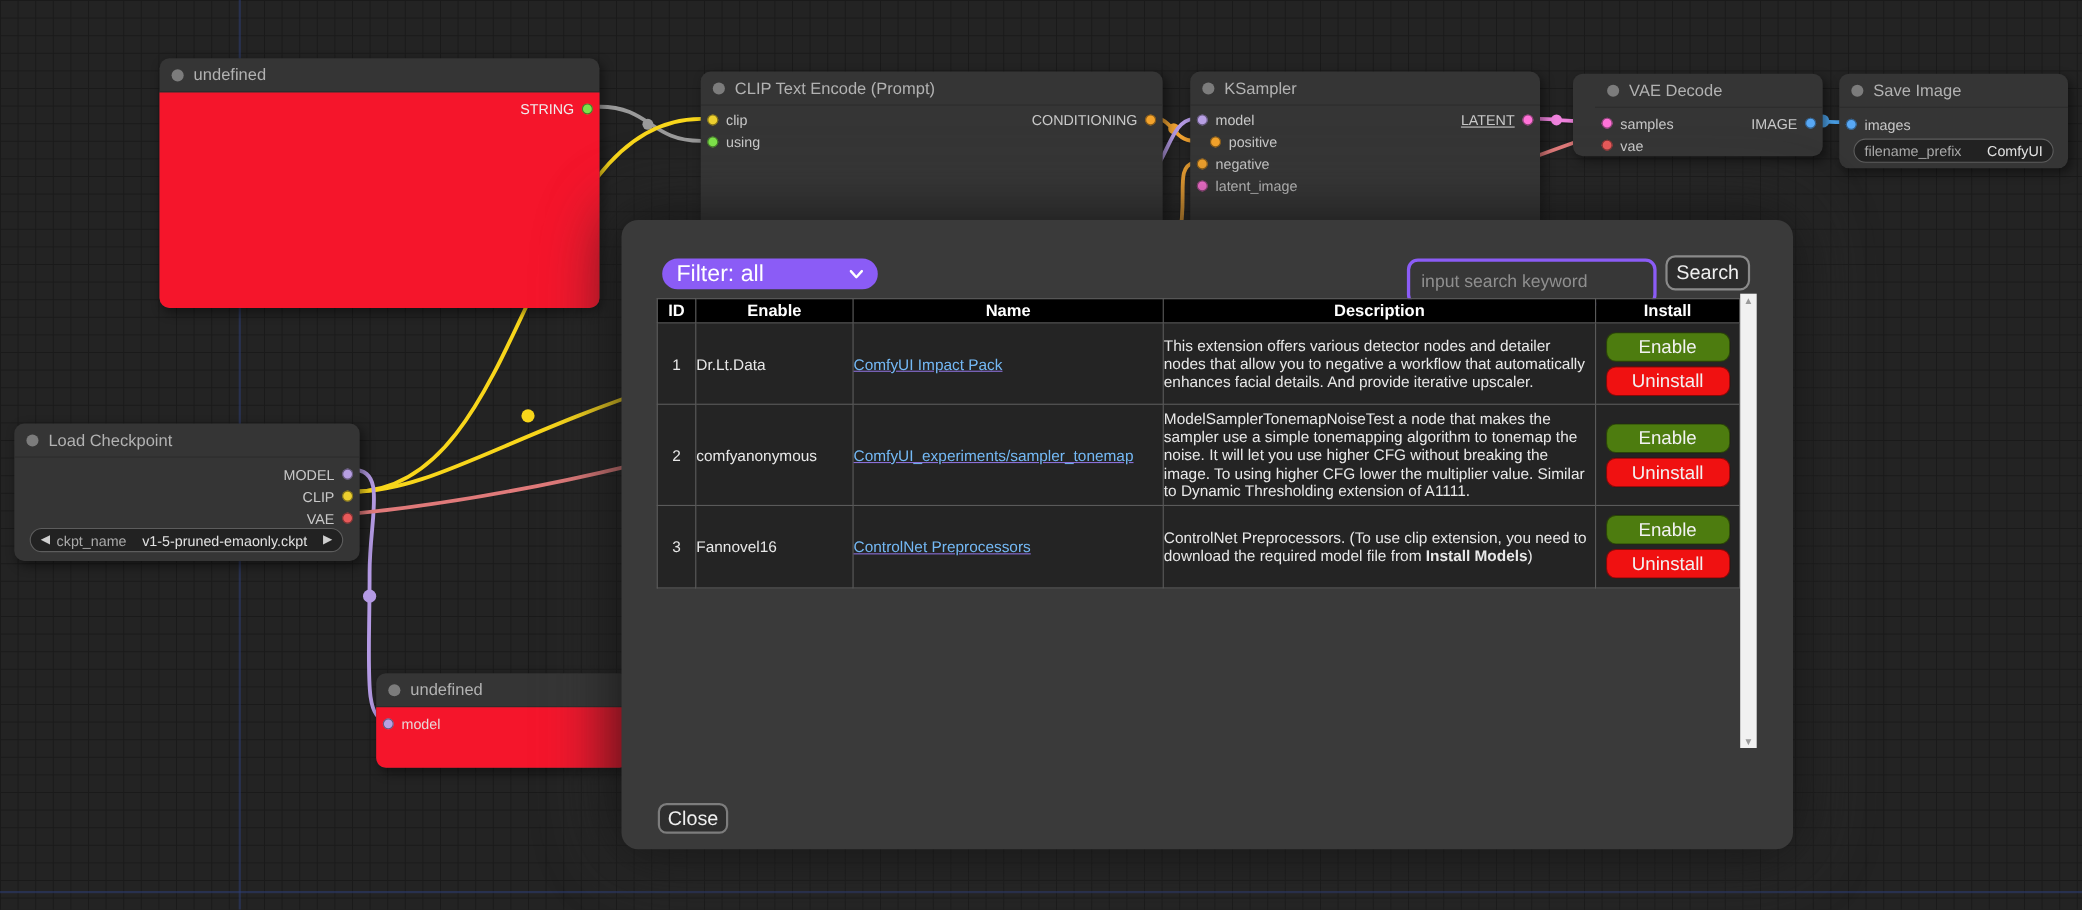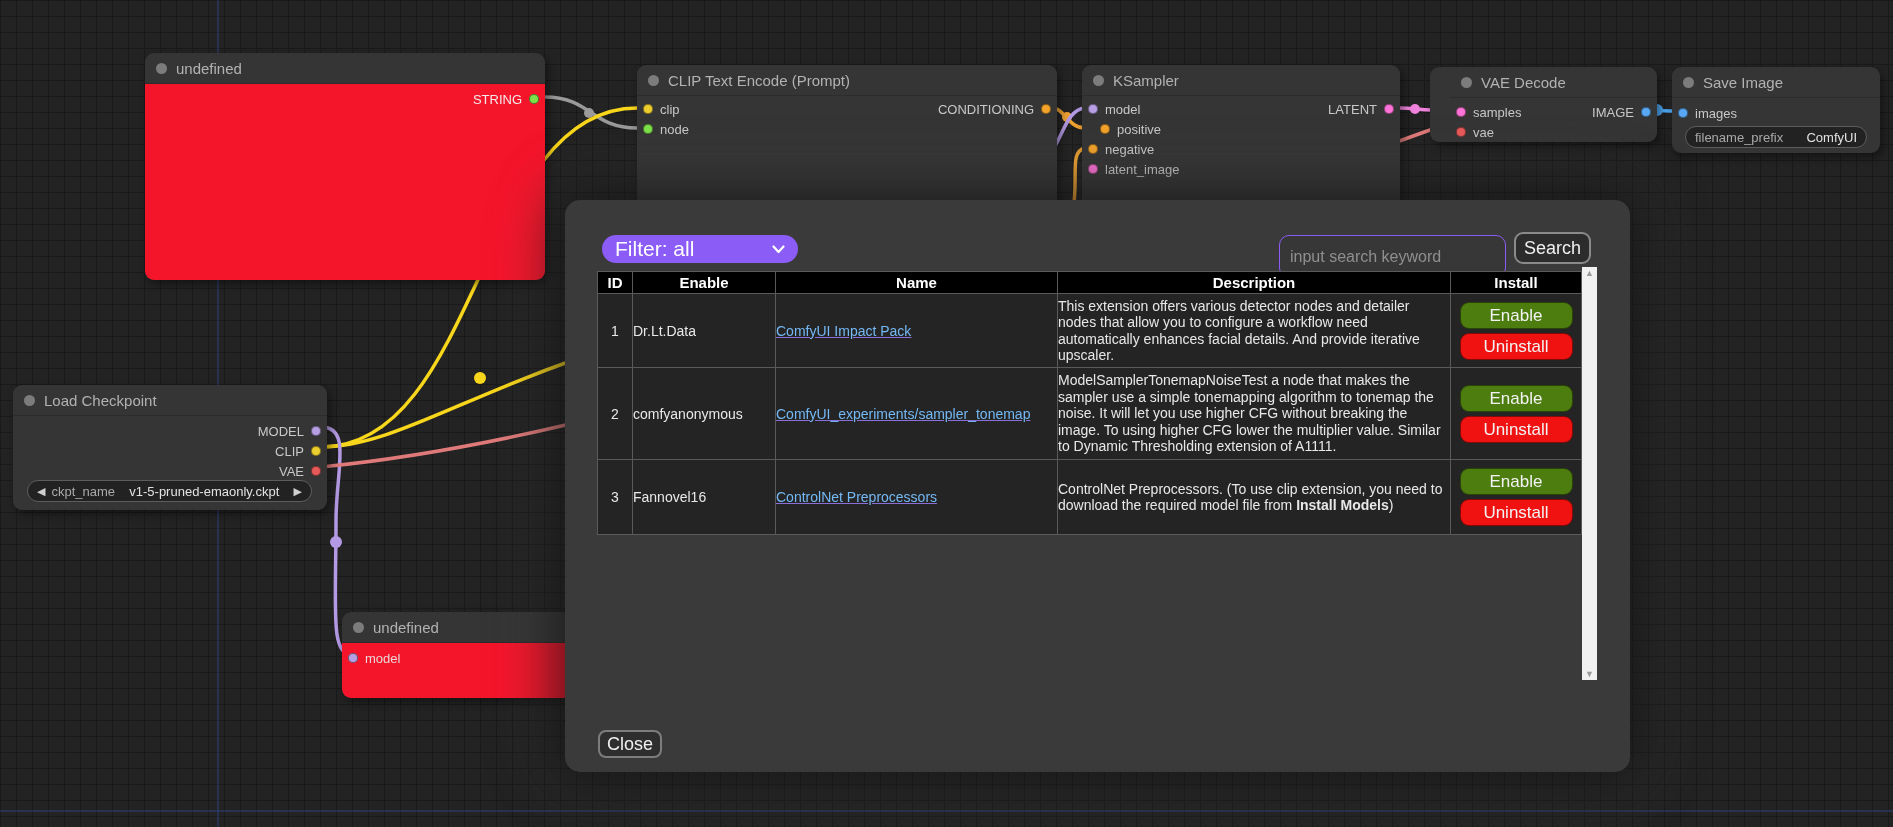--- a/index.html
+++ b/index.html
@@ -41,21 +41,21 @@
   .wspread{flex:1;display:flex;justify-content:center;}
 
   
   .modal{position:absolute;left:565px;top:200px;width:1065px;height:572px;background:#3a3a3a;
         border-radius:15px;z-index:10;
         box-shadow:0 0 55px 8px rgba(0,0,0,.65), 0 0 70px 18px rgba(150,150,150,.17);}
   .filter-select{position:absolute;left:37px;top:35px;width:196px;height:28px;background:#8b5cf6;
         border-radius:15px;color:#fff;font-size:21px;display:flex;align-items:center;
         justify-content:space-between;padding:0 13px;box-sizing:border-box;cursor:pointer;}
   .search-input{position:absolute;left:714px;top:35px;width:227px;height:43px;background:#373737;
-        border:1px solid #8b5cf6;border-radius:10px;color:#ddd;font-size:16px;padding:0 10px;
+        border:3px solid #8b5cf6;border-radius:10px;color:#ddd;font-size:16px;padding:0 10px;
         box-sizing:border-box;font-family:"Liberation Sans",sans-serif;}
   .search-input::placeholder{color:#8f8f8f;}
   .search-button{position:absolute;left:949px;top:32px;width:77px;height:32px;background:#2c2c2c;
         border:2px solid #8a8a8a;border-radius:9px;color:#efefef;font-size:18px;cursor:pointer;
         font-family:"Liberation Sans",sans-serif;}
   .table-wrap{position:absolute;left:32px;top:71px;width:1000px;height:409px;}
   table.ext{border-collapse:collapse;table-layout:fixed;width:984px;font-size:14px;color:#e8e8e8;}
   table.ext th{background:#000;color:#fff;font-weight:bold;font-size:15px;height:21px;
         border:1px solid #5a5a5a;padding:0;}
   table.ext td{background:#242424;border:1px solid #5a5a5a;vertical-align:middle;padding:0;}
@@ -133,21 +133,21 @@
     <span class="title-dot"></span>
     <span>CLIP Text Encode (Prompt)</span>
   </div>
   <div class="node-body">
     <div class="port" style="left:6px;top:6px;">
       <span class="pdot c-yellow"></span>
       <span>clip</span>
     </div>
     <div class="port" style="left:6px;top:26px;">
       <span class="pdot c-green"></span>
-      <span>node</span>
+      <span>using</span>
     </div>
     <div class="port out" style="right:6px;top:6px;">
       <span class="pdot c-orange"></span>
       <span>CONDITIONING</span>
     </div>
   </div>
 </div>
 
 <div class="node" style="left:1082px;top:65px;width:318px;height:147px;">
   <div class="node-title">
@@ -164,21 +164,21 @@
       <span>positive</span>
     </div>
     <div class="port" style="left:6px;top:46px;">
       <span class="pdot c-orange"></span>
       <span>negative</span>
     </div>
     <div class="port" style="left:6px;top:66px;">
       <span class="pdot c-pink"></span>
       <span>latent_image</span>
     </div>
-    <div class="port out" style="right:6px;top:6px;">
+    <div class="port out" style="right:6px;top:6px;text-decoration:underline;">
       <span class="pdot c-pink"></span>
       <span>LATENT</span>
     </div>
     <div class="widget" style="left:14px;top:113px;width:292px;">
       <span class="warrow">◀</span>
       <span style="margin-left:6px;">seed</span>
       <span class="wspread">
           <span class="wval">156680208700286</span>
         </span>
       <span class="warrow">▶</span>
@@ -294,21 +294,21 @@
           <th>Name</th>
           <th>Description</th>
           <th>Install</th>
         </tr>
       </thead>
       <tbody>
         <tr style="height:74px;">
           <td class="c-id">1</td>
           <td class="c-author">Dr.Lt.Data</td>
           <td class="c-name"><span class="name-link">ComfyUI Impact Pack</span></td>
-          <td class="c-desc"><span>This extension offers various detector nodes and detailer nodes that allow you to configure a workflow need automatically enhances facial details. And provide iterative upscaler.</span><b></b><span></span></td>
+          <td class="c-desc"><span>This extension offers various detector nodes and detailer nodes that allow you to negative a workflow that automatically enhances facial details. And provide iterative upscaler.</span><b></b><span></span></td>
           <td class="c-install">
             <button class="btn-enable">Enable</button>
             <button class="btn-uninstall">Uninstall</button>
           </td>
         </tr>
         <tr style="height:92px;">
           <td class="c-id">2</td>
           <td class="c-author">comfyanonymous</td>
           <td class="c-name"><span class="name-link">ComfyUI_experiments/sampler_tonemap</span></td>
           <td class="c-desc"><span>ModelSamplerTonemapNoiseTest a node that makes the sampler use a simple tonemapping algorithm to tonemap the noise. It will let you use higher CFG without breaking the image. To using higher CFG lower the multiplier value. Similar to Dynamic Thresholding extension of A1111.</span><b></b><span></span></td>

